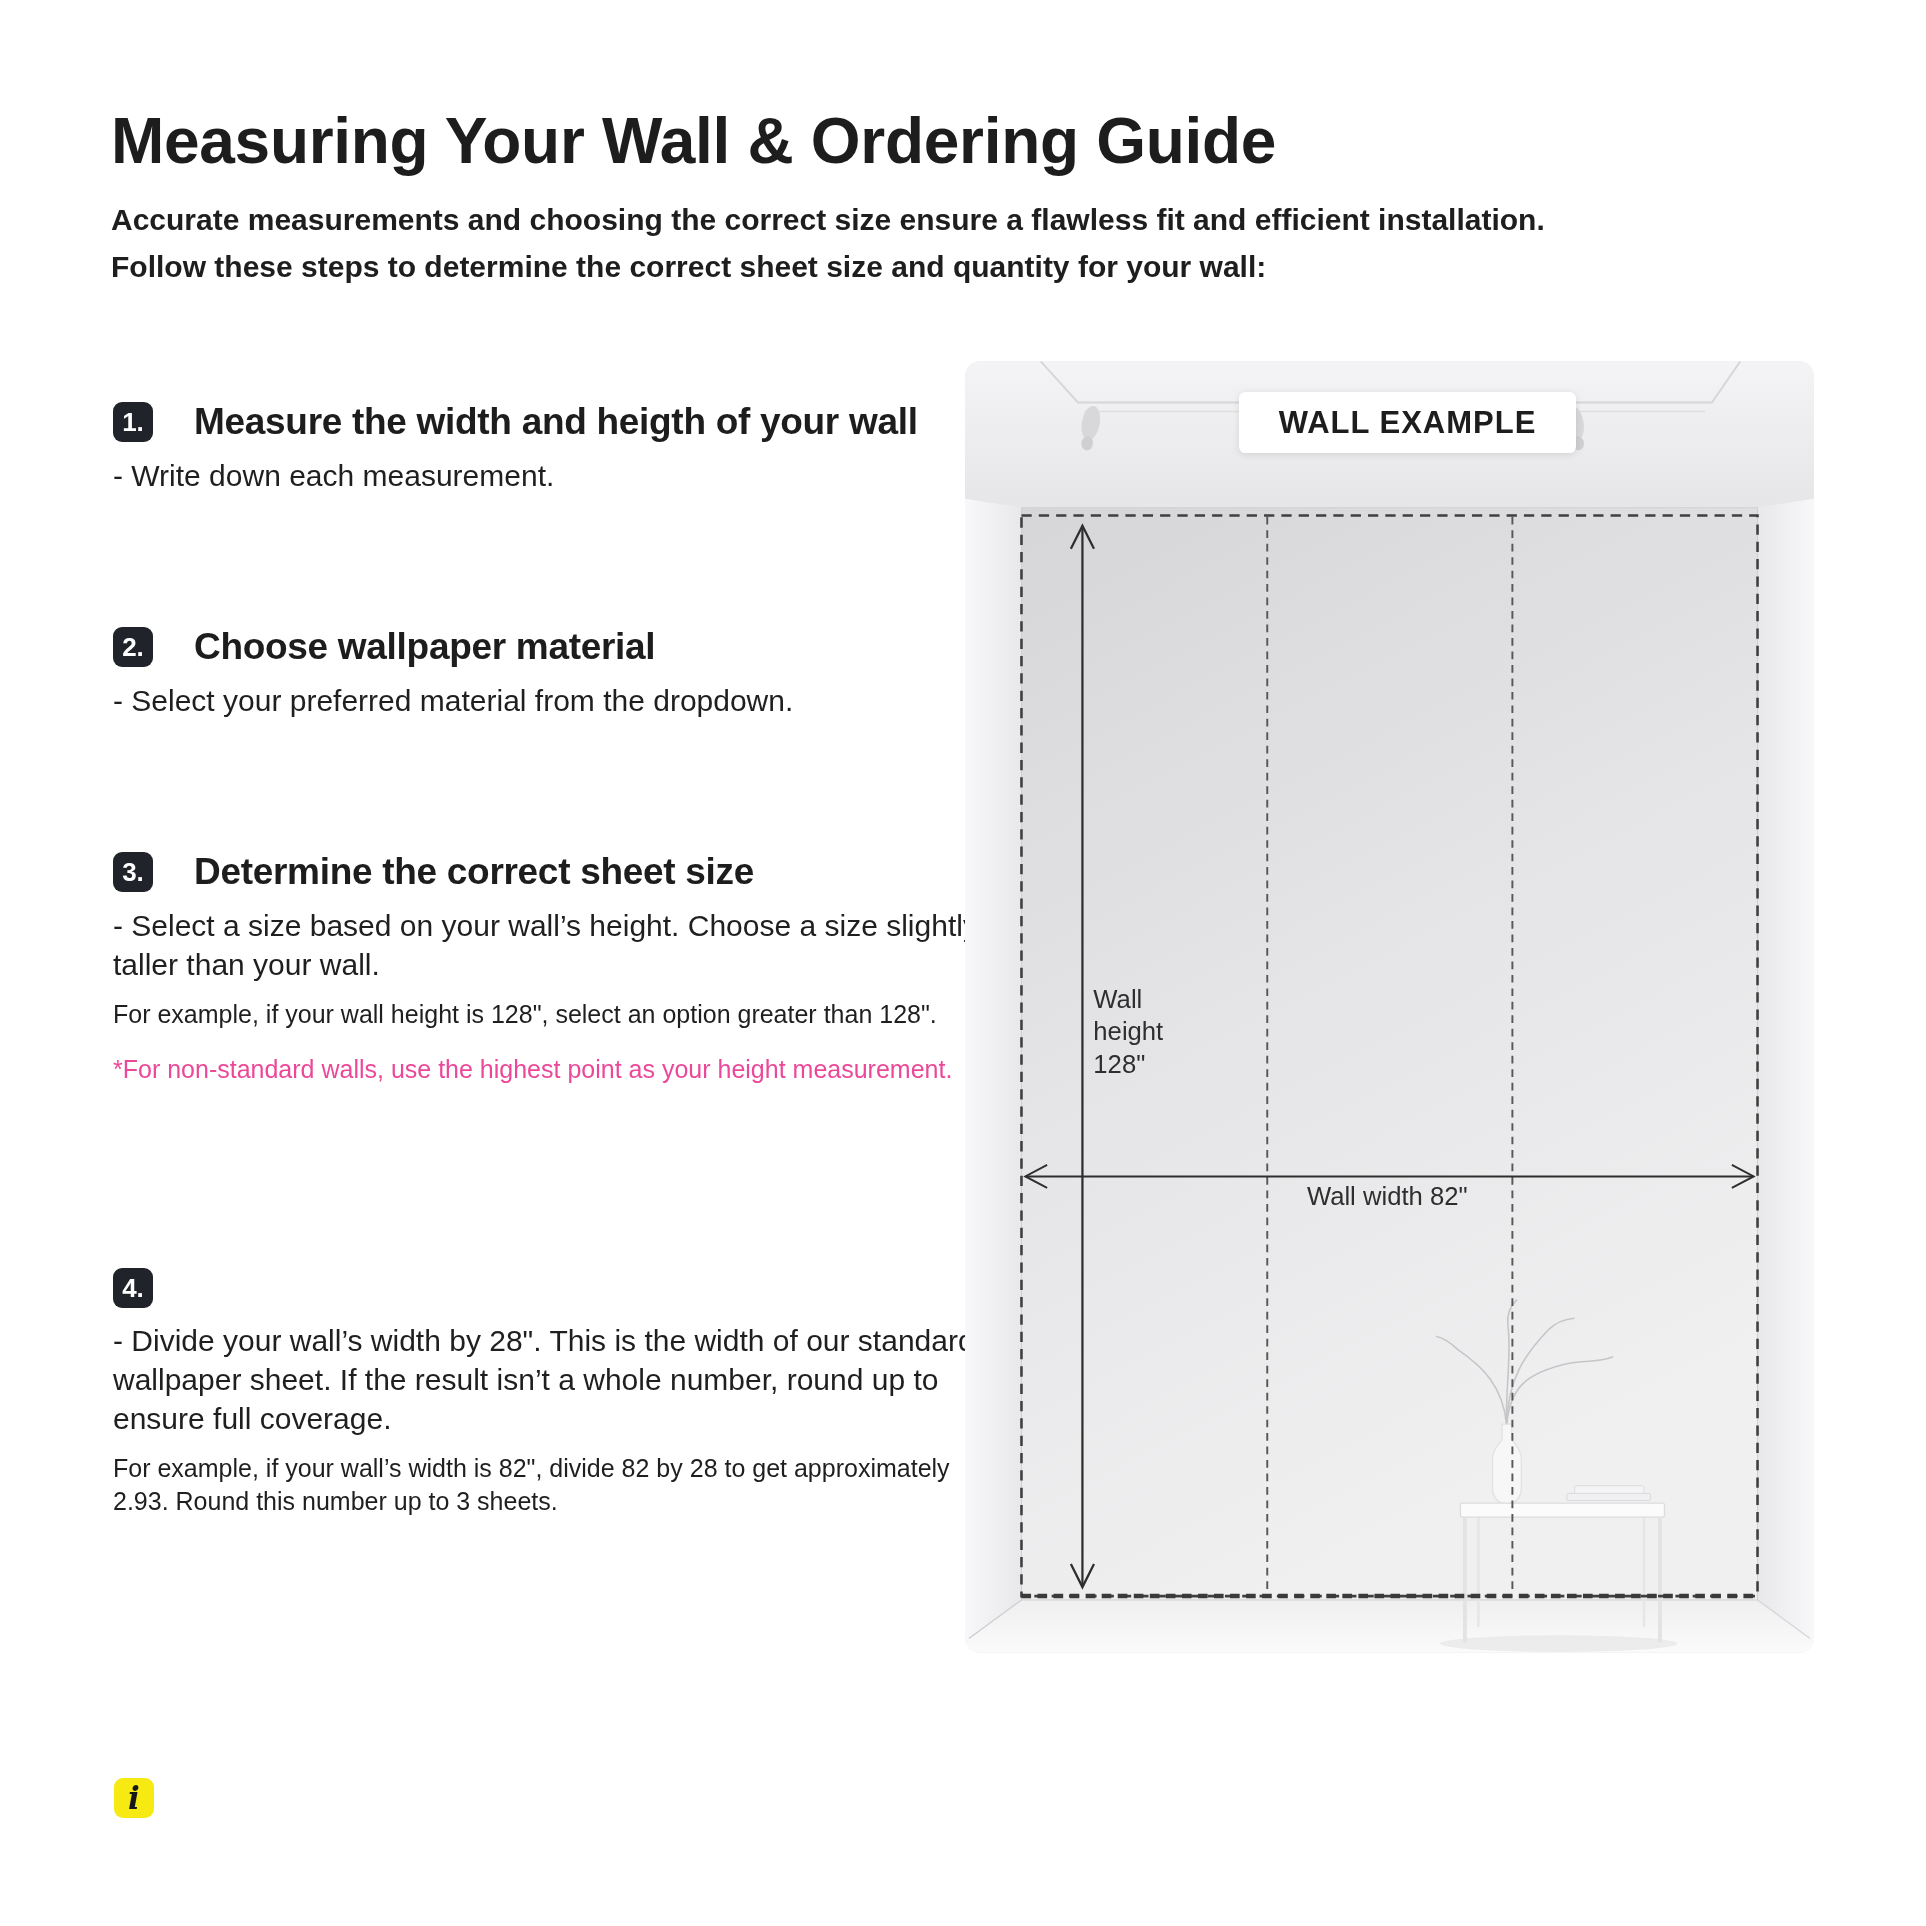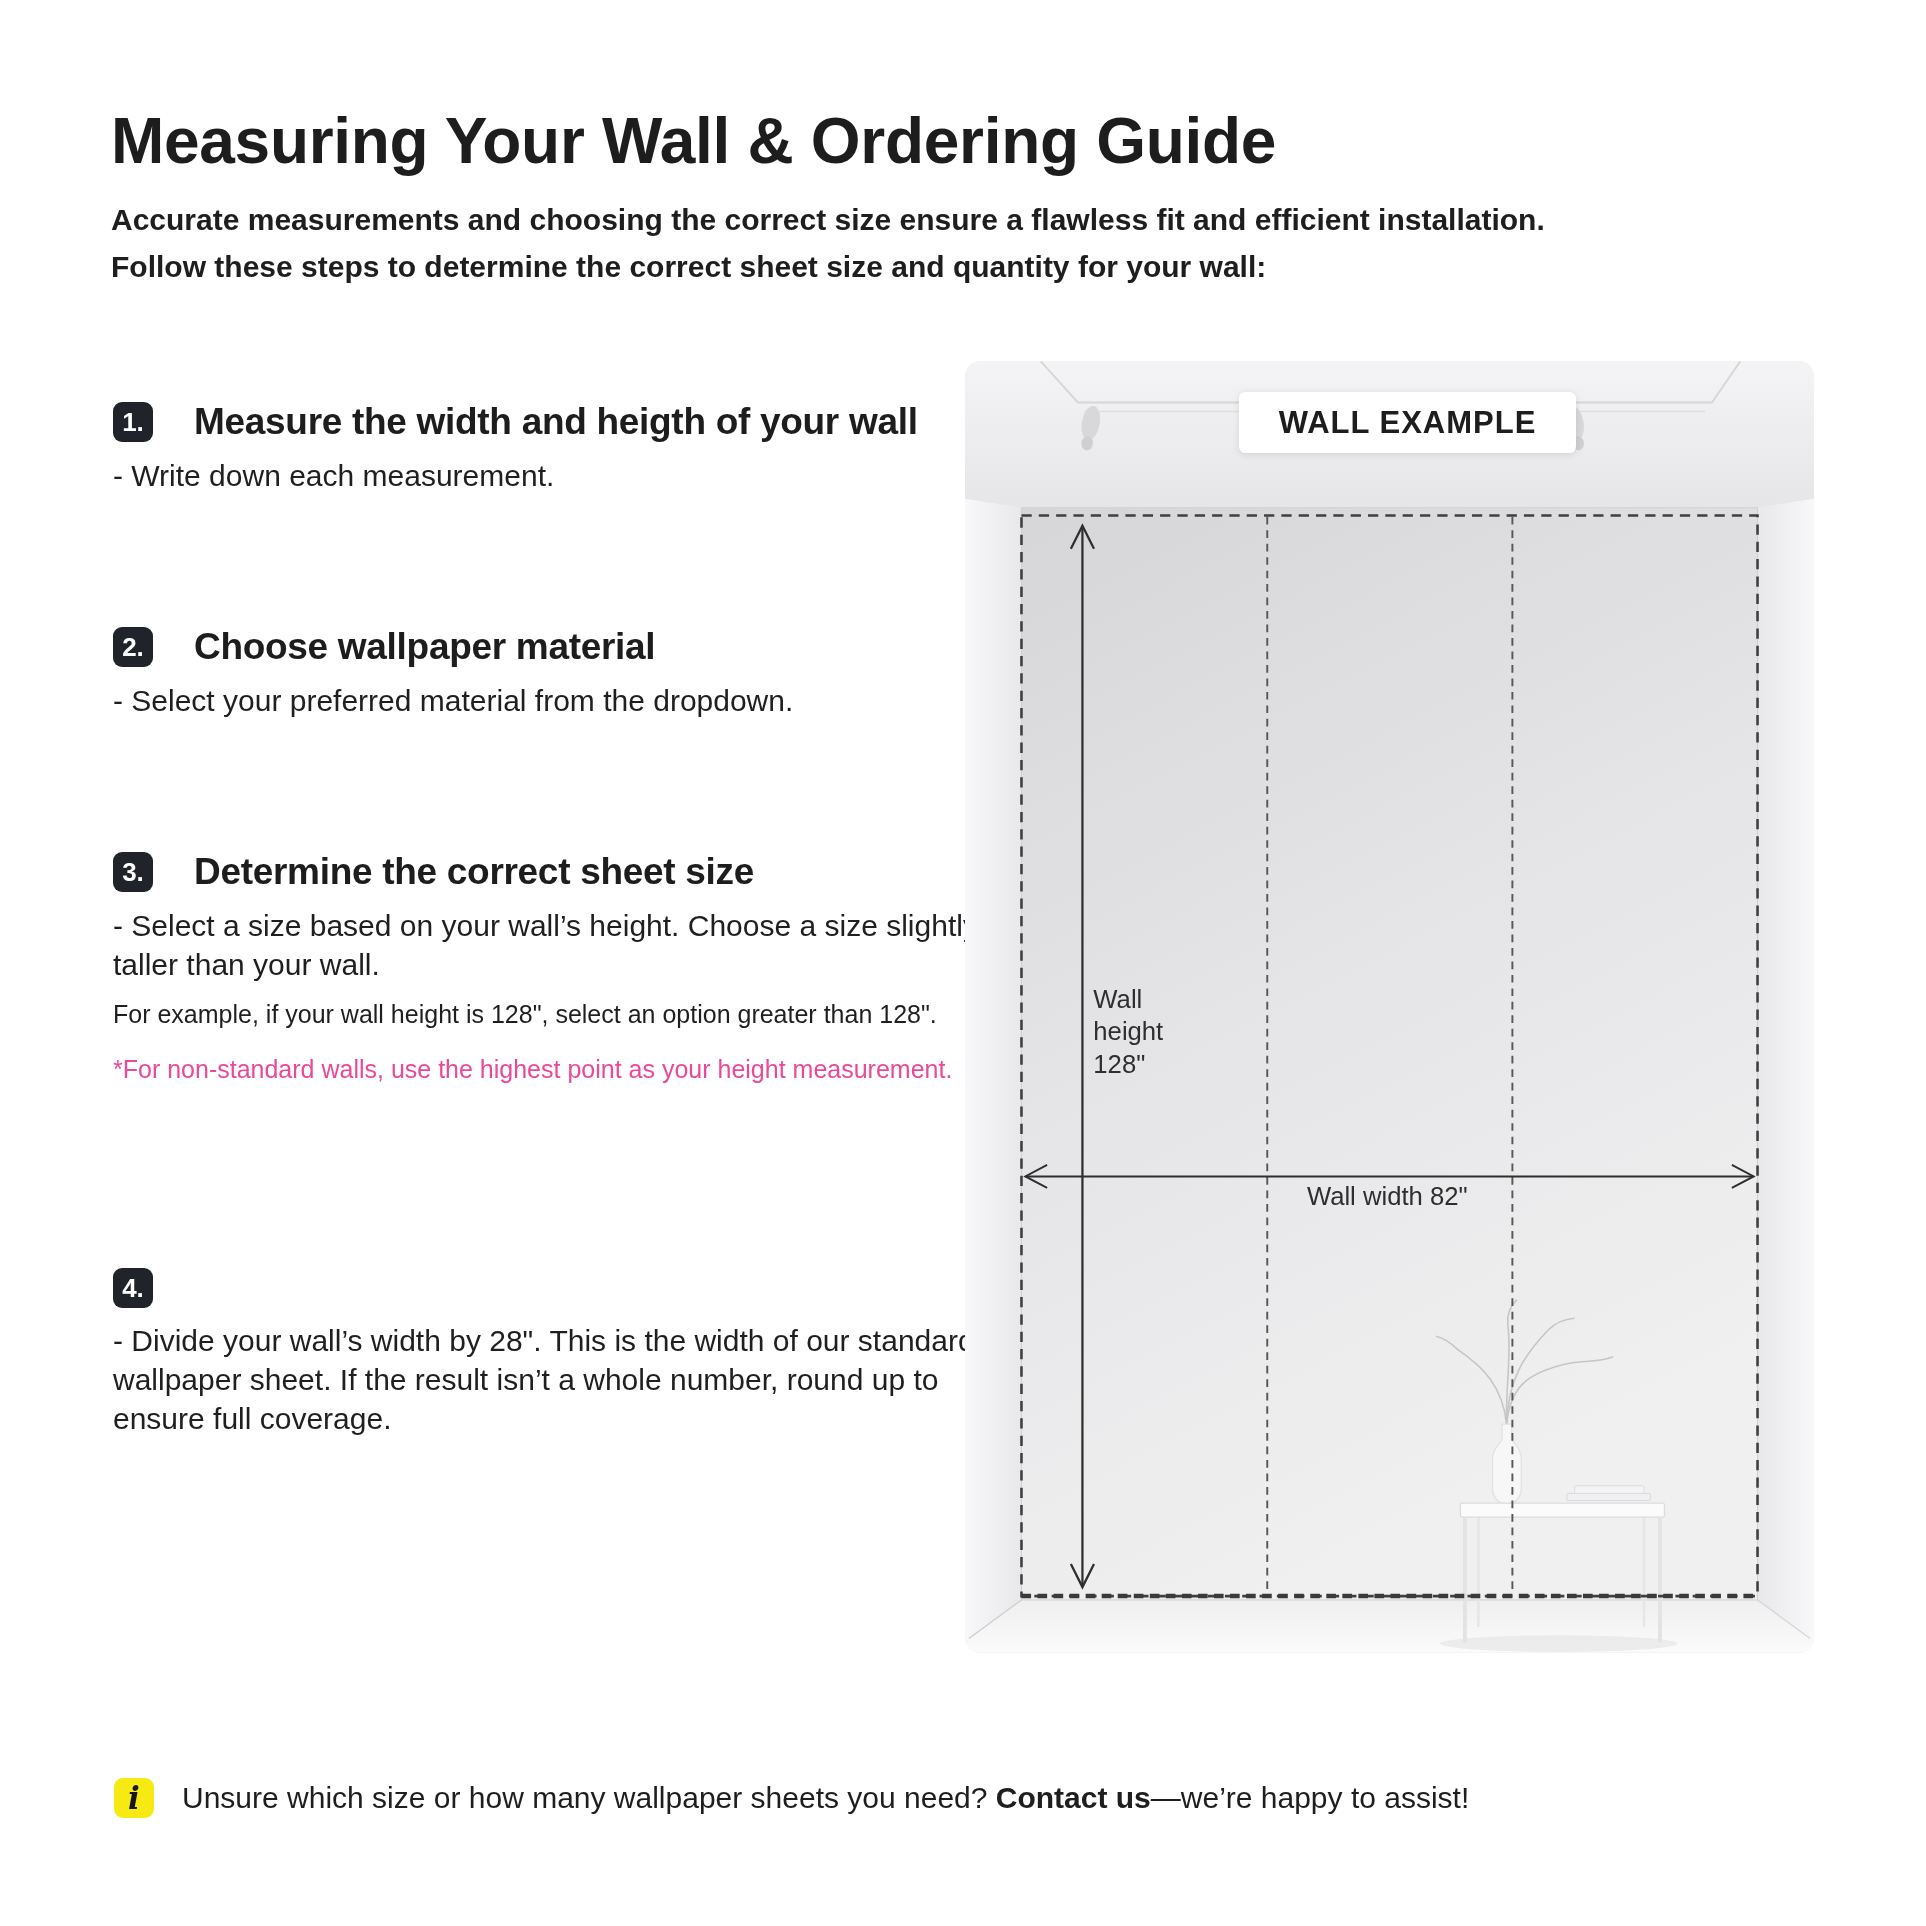--- a/index.html
+++ b/index.html
@@ -80,20 +80,21 @@
   <div class="step-body">- Select a size based on your wall’s height. Choose a size slightly taller than your wall.</div>
   <div class="step-example">For example, if your wall height is 128", select an option greater than 128".</div>
   <div class="step-note">*For non-standard walls, use the highest point as your height measurement.</div>
 </div>
 
 <div class="abs step" id="step-4">
   <div class="step-head">
     <div class="step-badge">4.</div>
   </div>
   <div class="step-body">- Divide your wall’s width by 28". This is the width of our standard wallpaper sheet. If the result isn’t a whole number, round up to ensure full coverage.</div>
+  <div class="step-example">For example, if your wall’s width is 82", divide 82 by 28 to get approximately 2.93. Round this number up to 3 sheets.</div>
 </div>
 
 <div class="abs" id="figure">
   <svg viewBox="0 0 1323 2012" aria-hidden="true">
     <defs>
       <linearGradient id="gWall" x1="0" y1="0" x2="0.35" y2="1">
         <stop offset="0" stop-color="#d6d6d8"></stop>
         <stop offset="0.55" stop-color="#e6e6e8"></stop>
         <stop offset="1" stop-color="#f0f0f1"></stop>
       </linearGradient>
@@ -179,15 +180,14 @@
         <text x="200" y="1109">128"</text>
         <text x="658" y="1315" text-anchor="middle">Wall width 82"</text>
       </g>
     </g>
   </svg>
   <div class="abs" id="wall-example-badge">WALL EXAMPLE</div>
 </div>
 
 <div class="abs" id="footer-note">
   <div id="info-icon">i</div>
-  <div id="footer-text"><span>Unsure which size or how many wallpaper sheets you need? </span><span class="bold">Contact us</span><span>—we’re happy to assist!</span></div>
 </div>
 
 
 </body></html>

